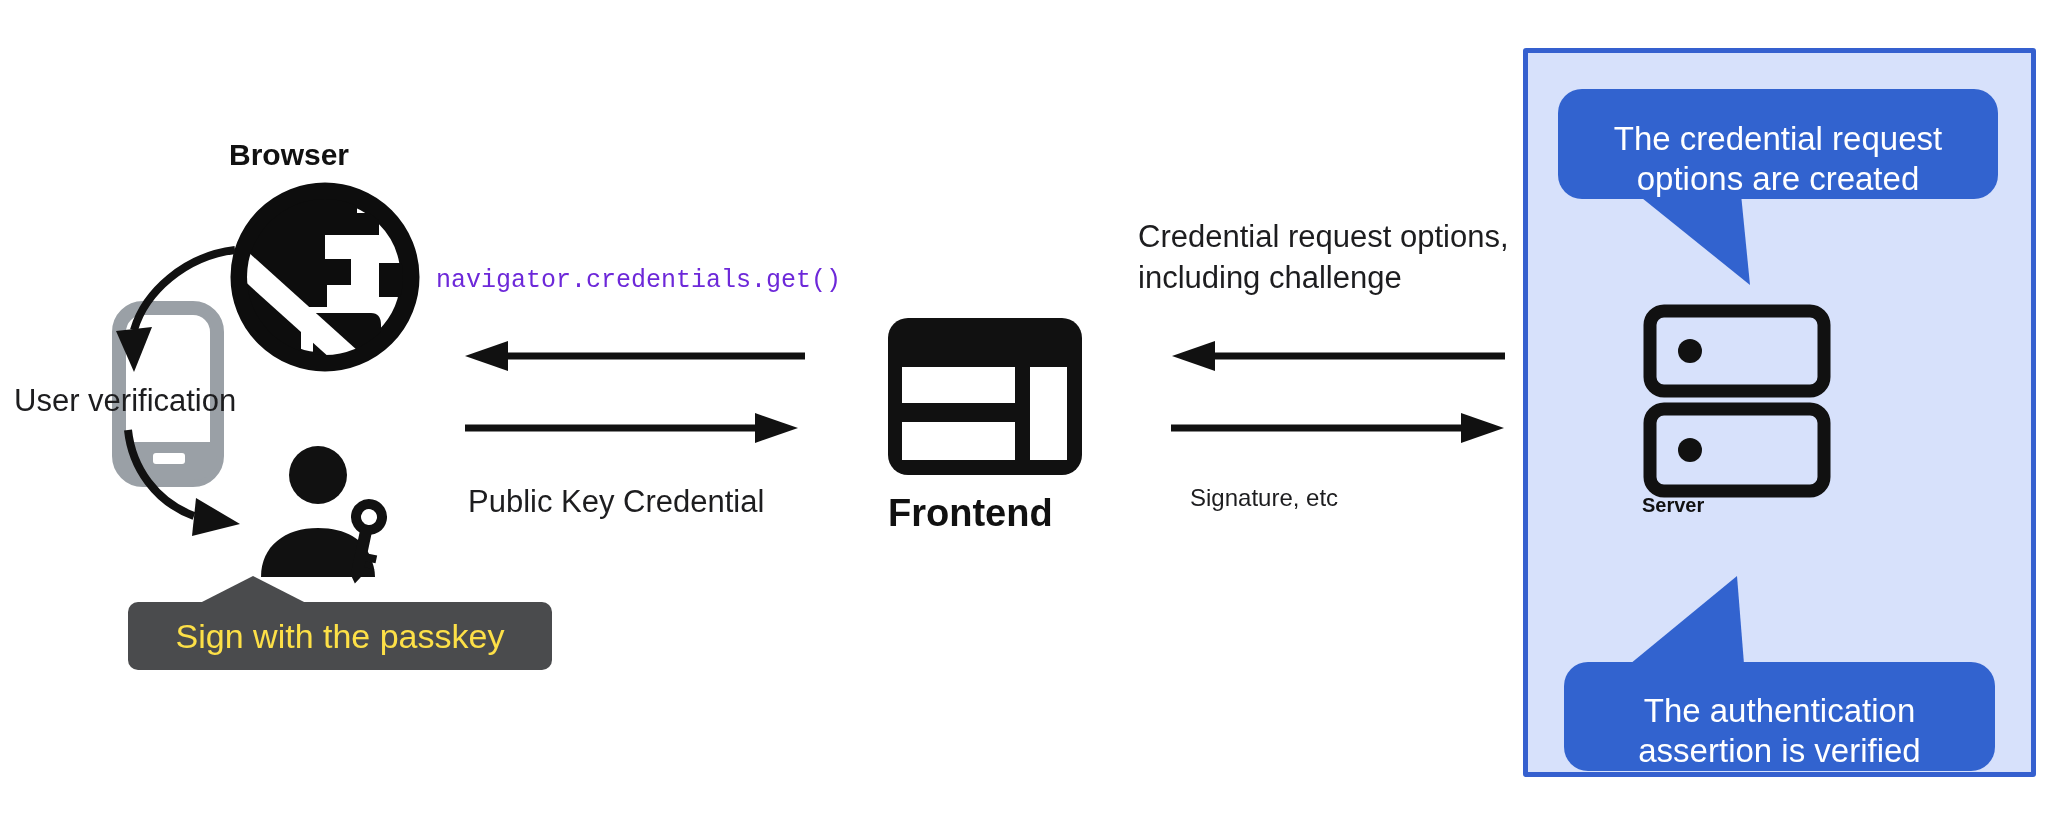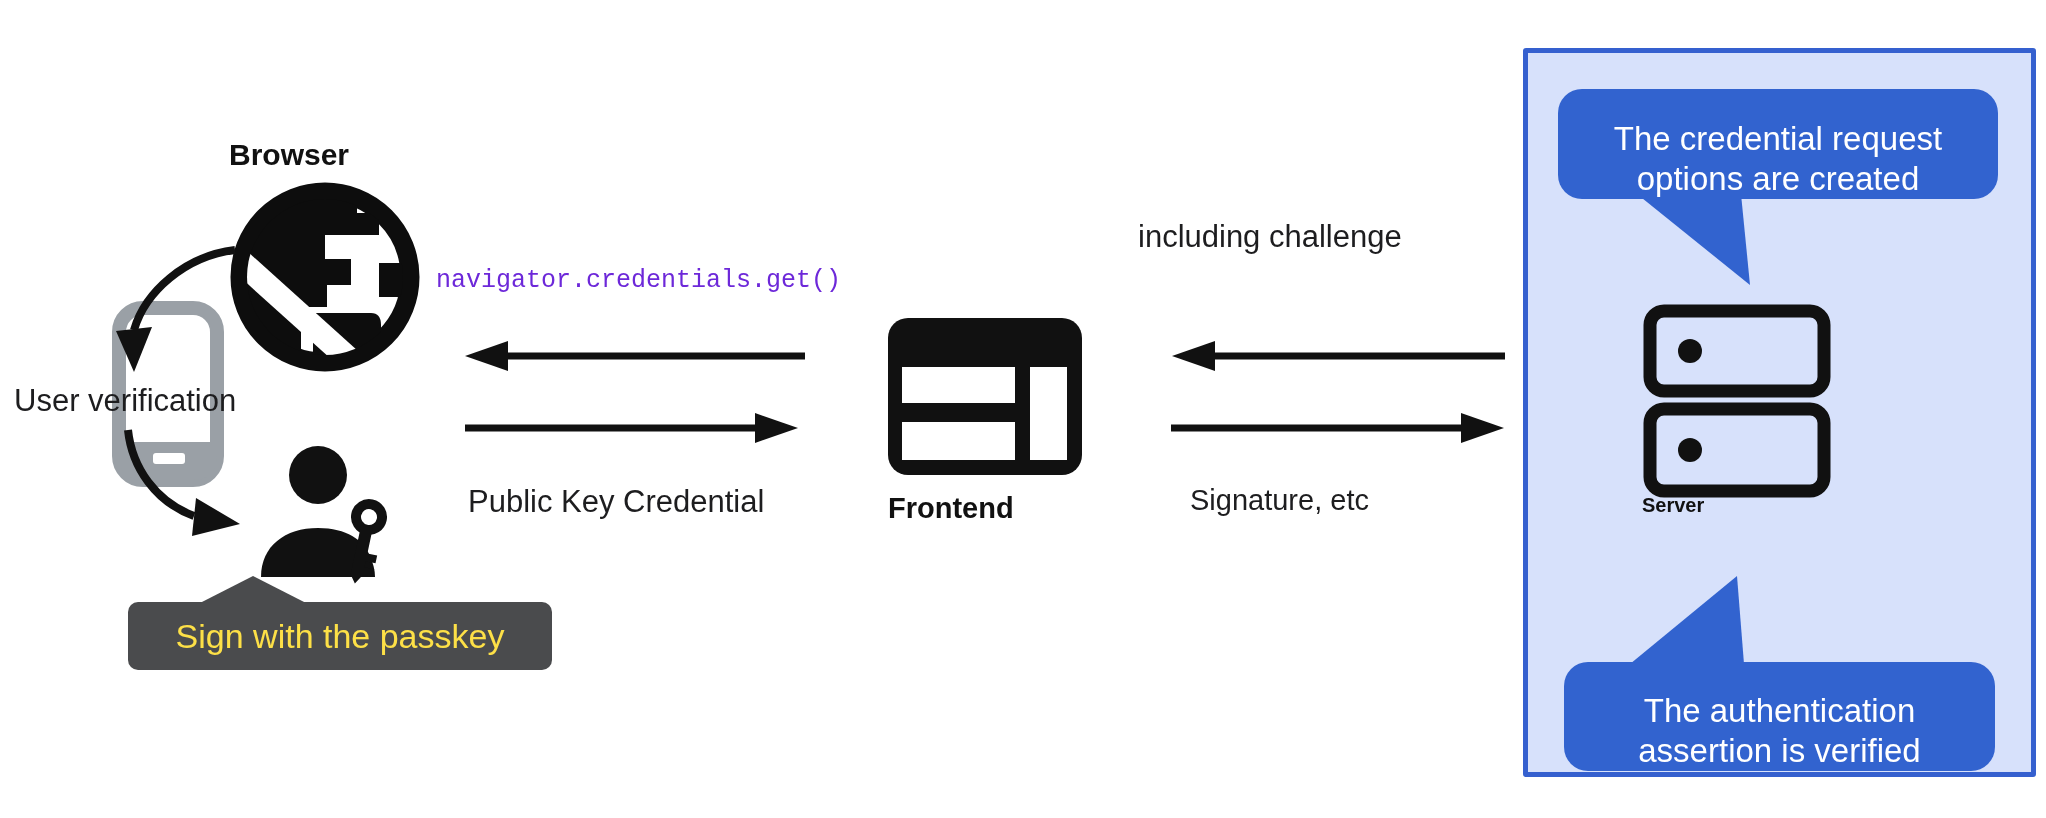--- a/index.html
+++ b/index.html
@@ -19,24 +19,24 @@
     display:flex;align-items:center;justify-content:center;color:#fde047;font-size:34px;
   }
   .tooltip-tri{
     left:198px;top:576px;width:0;height:0;
     border-left:55px solid transparent;border-right:55px solid transparent;
     border-bottom:28px solid #4a4b4d;
   }
   
   .code-label{left:436px;top:266px;width:430px;font-family:"Liberation Mono","DejaVu Sans Mono",monospace;font-size:25px;color:#6d28d9;}
   .pkc-label{left:468px;top:484px;width:344px;font-size:31px;}
-  .frontend-label{left:888px;top:492px;width:194px;font-size:29px;}
+  .frontend-label{left:888px;top:492px;width:194px;font-size:38px;}
   
   .cred-label{left:1138px;top:216px;font-size:31px;line-height:41px;}
-  .signature-label{left:1190px;top:484px;width:290px;font-size:29px;}
+  .signature-label{left:1190px;top:484px;width:290px;font-size:24px;}
   
   .panel{
     left:1523px;top:48px;width:513px;height:729px;box-sizing:border-box;
     background:#d7e1fb;border:5px solid #3560cf;border-radius:3px;
   }
   .bubble{
     background:#3263cf;color:#ffffff;border-radius:24px;
     display:flex;flex-direction:column;align-items:center;justify-content:flex-end;
     font-size:33px;line-height:40px;text-align:center;
   }
@@ -112,20 +112,21 @@
 
   <svg class="abs" style="left:888px;top:318px;" width="194" height="157" viewBox="0 0 194 157">
     <rect x="0" y="0" width="194" height="157" rx="20" fill="#111"></rect>
     <rect x="14" y="49" width="113" height="36" fill="#ffffff"></rect>
     <rect x="14" y="104" width="113" height="38" fill="#ffffff"></rect>
     <rect x="142" y="49" width="37" height="93" fill="#ffffff"></rect>
   </svg>
   <div class="abs lbl bold-lbl center frontend-label">Frontend</div>
 
   <div class="abs cred-label">
+    <span style="display:block">Credential request options,</span>
     <span style="display:block">including challenge</span>
   </div>
 
   <svg class="abs" style="left:1160px;top:340px;" width="350" height="105" viewBox="0 0 350 105">
     <polygon points="12,16 55,1 55,31" fill="#111"></polygon>
     <rect x="55" y="12.5" width="290" height="7" fill="#111"></rect>
     <rect x="11" y="84.5" width="290" height="7" fill="#111"></rect>
     <polygon points="344,88 301,73 301,103" fill="#111"></polygon>
   </svg>
 

